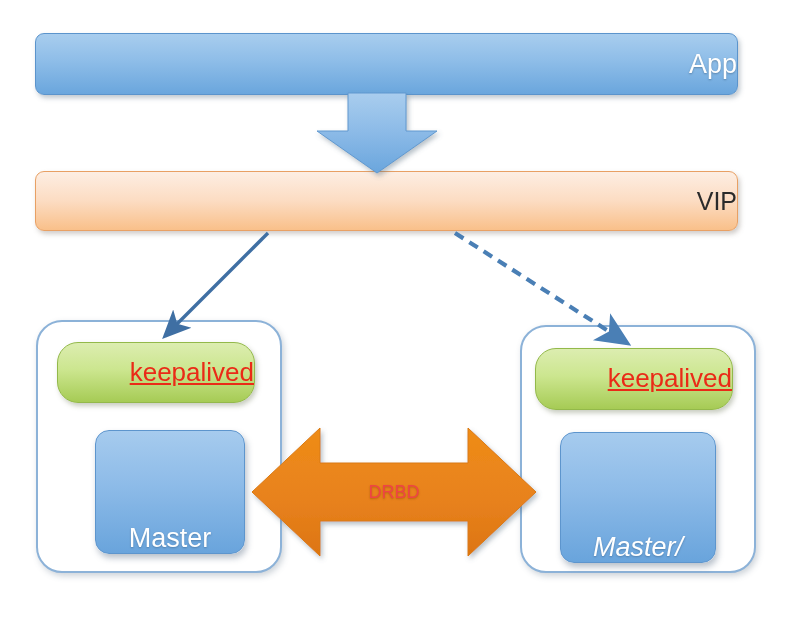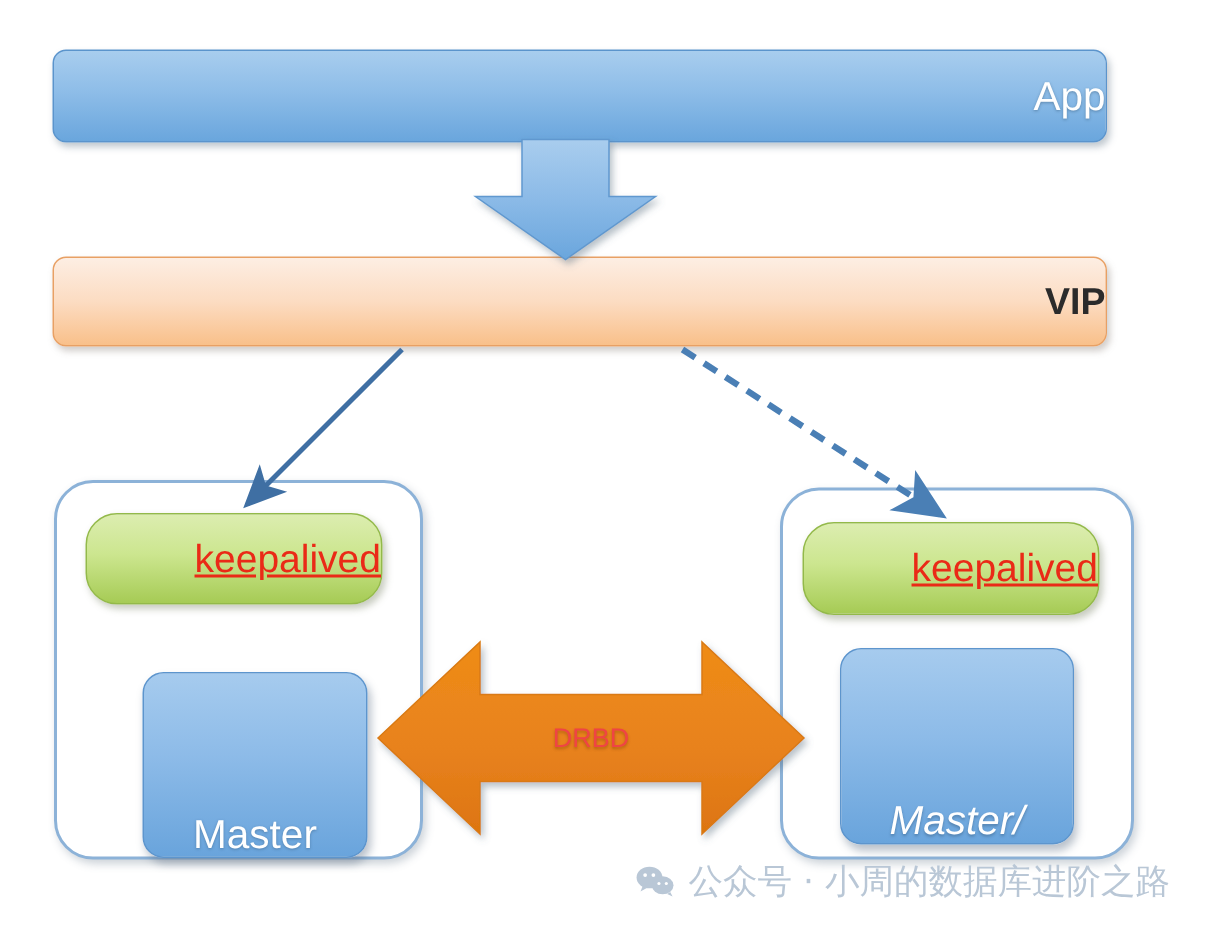--- a/index.html
+++ b/index.html
@@ -37,21 +37,20 @@
 
   
   .vip-bar{
     left:35px;top:171px;width:703px;height:60px;
     border-radius:9px;
     background:linear-gradient(to bottom,#fdeee3 0%,#fcdcc2 50%,#f9c08a 100%);
     border:1px solid #e8a064;
     box-shadow:2px 3px 5px rgba(120,110,100,.35);
     color:#2b2b2b;
     font-size:25px;
-    font-weight:bold;
   }
 
   
   .host{
     position:absolute;
     box-sizing:border-box;
     border:2px solid #8cb2d8;
     border-radius:26px;
     background:#ffffff;
     box-shadow:2px 3px 6px rgba(90,110,130,.30);
@@ -76,21 +75,21 @@
   .db{
     border-radius:14px;
     background:linear-gradient(to bottom,#a6cbee 0%,#8dbbe8 45%,#69a4dc 100%);
     border:1px solid #5d95cd;
     box-shadow:2px 4px 6px rgba(80,100,125,.40);
     color:#ffffff;
     font-size:27px;
     text-shadow:0 1px 2px rgba(40,70,100,.40);
     flex-direction:column;
   }
-  .db-left{left:95px;top:448px;width:150px;height:124px;}
+  .db-left{left:95px;top:430px;width:150px;height:124px;}
   .db-right{left:560px;top:432px;width:156px;height:131px;font-style:italic;}
   .db span{display:block;}
 
   
   svg.overlay{position:absolute;left:0;top:0;width:805px;height:623px;pointer-events:none;}
 
   
   .drbd-label{
     position:absolute;
     left:252px;top:470px;width:284px;height:44px;
@@ -176,29 +175,14 @@
 
     <g>
       <path d="M252,492 L320,428 L320,463 L468,463 L468,428 L536,492 L468,556 L468,521 L320,521 L320,556 Z" fill="url(#gradOrange)" stroke="#d97a12" stroke-width="1" filter="url(#softShadow)"></path>
     </g>
   </svg>
 
   <div class="drbd-label">
     <span>DRBD</span>
   </div>
 
-  <div class="watermark">
-    <span class="wm-icon">
-      <svg viewBox="0 0 26 21" width="26" height="21">
-        <ellipse cx="9" cy="8" rx="8.6" ry="7.2" fill="#b9c7d6"></ellipse>
-        <path d="M4.6,13.4 L3.0,17.4 L7.2,15.0 Z" fill="#b9c7d6"></path>
-        <circle cx="6.1" cy="6.4" r="1.25" fill="#ffffff"></circle>
-        <circle cx="11.6" cy="6.4" r="1.25" fill="#ffffff"></circle>
-        <ellipse cx="17.8" cy="13.2" rx="7.2" ry="6.0" fill="#b9c7d6"></ellipse>
-        <path d="M22.8,17.6 L24.4,20.6 L20.8,19.0 Z" fill="#b9c7d6"></path>
-        <circle cx="15.3" cy="12.0" r="1.05" fill="#ffffff"></circle>
-        <circle cx="20.2" cy="12.0" r="1.05" fill="#ffffff"></circle>
-      </svg>
-    </span>
-    <span>公众号 · 小周的数据库进阶之路</span>
-  </div>
 
 </div>
 
 </body></html>

